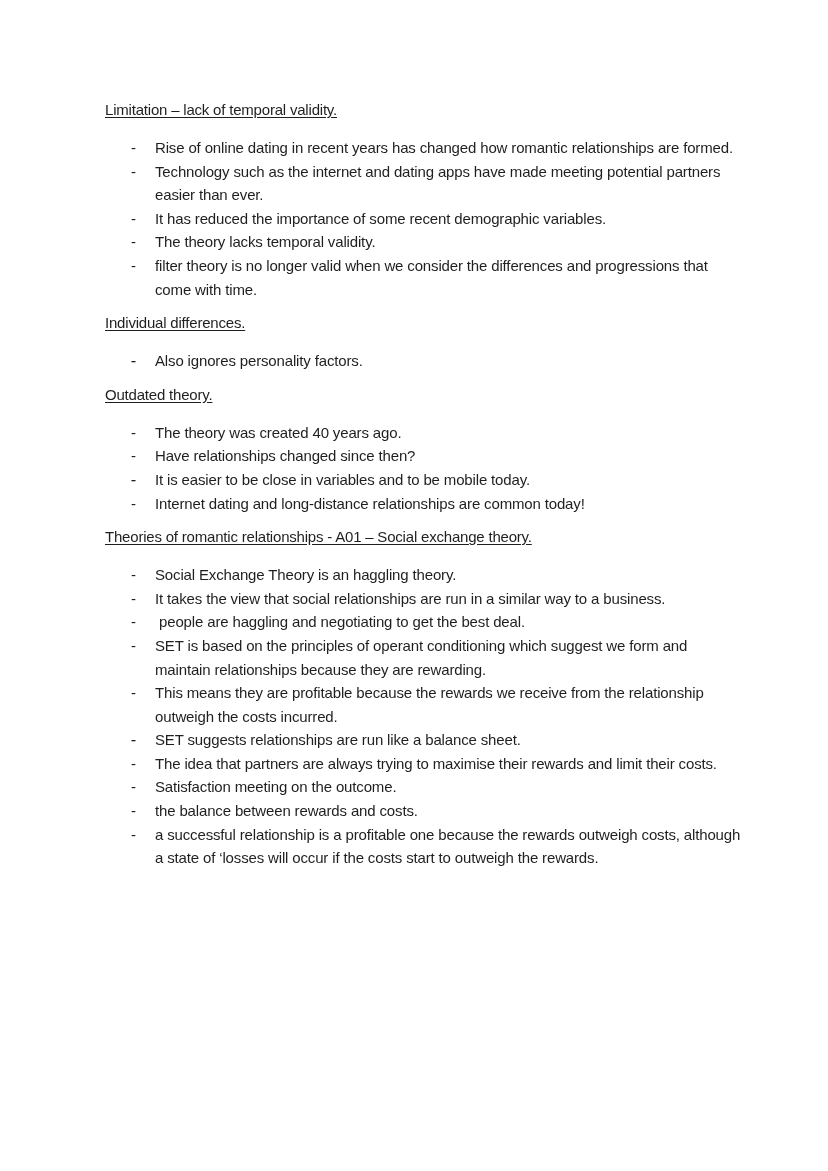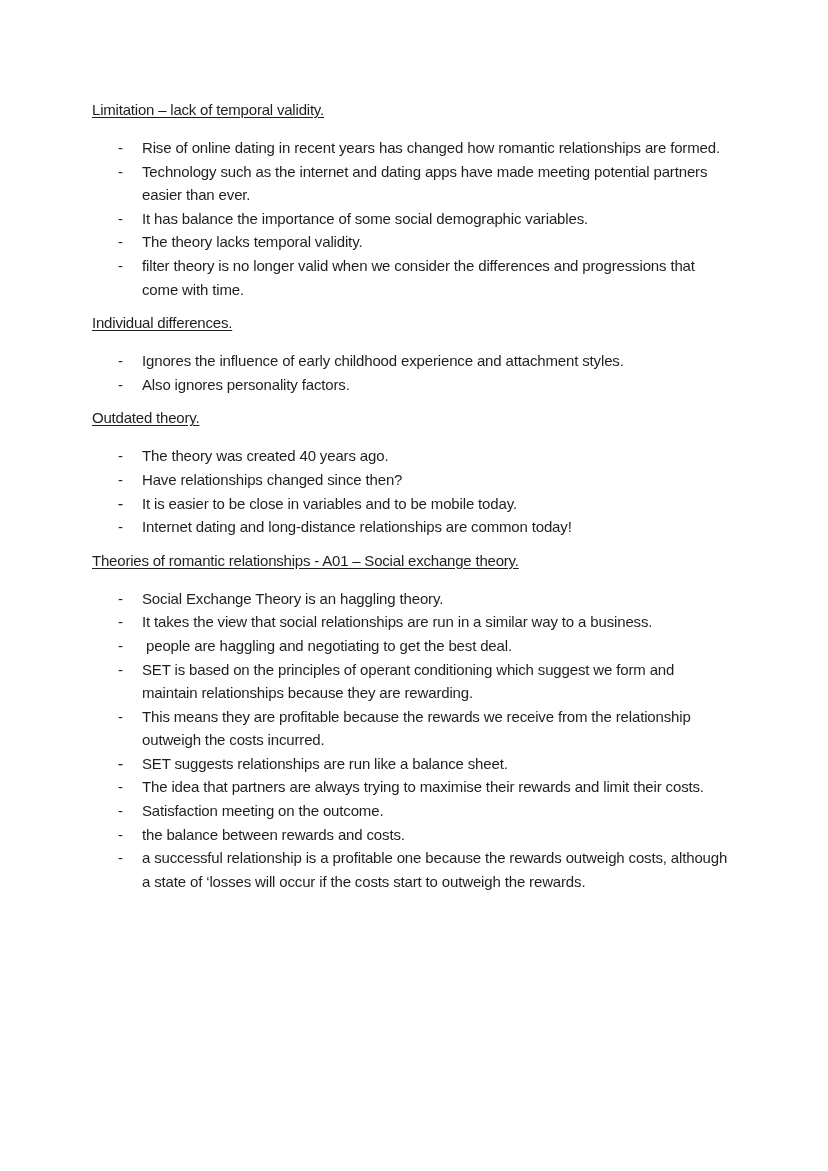--- a/index.html
+++ b/index.html
@@ -10,21 +10,21 @@
     body {
       width: 828px;
       height: 1171px;
       position: relative;
       overflow: hidden;
       font-family: "Liberation Sans", sans-serif;
       color: #1f1f1f;
     }
     .page {
       position: absolute;
-      left: 92px;
+      left: 105px;
       top: 100px;
       width: 640px;
     }
     .section-heading {
       font-size: 15px;
       text-decoration: underline;
       text-underline-offset: 2px;
       margin: 0 0 16px 0;
       line-height: 20px;
       letter-spacing: -0.2px;
@@ -50,30 +50,30 @@
 </head>
 <body>
 
 <div class="page">
 
   <section>
     <p class="section-heading">Limitation – lack of temporal validity.</p>
     <ul class="bullets">
       <li><span class="dash">-</span><span>Rise of online dating in recent years has changed how romantic relationships are formed.</span></li>
       <li><span class="dash">-</span><span>Technology such as the internet and dating apps have made meeting potential partners easier than ever.</span></li>
-      <li><span class="dash">-</span><span>It has balance the importance of some social demographic variables.</span></li>
+      <li><span class="dash">-</span><span>It has reduced the importance of some recent demographic variables.</span></li>
       <li><span class="dash">-</span><span>The theory lacks temporal validity.</span></li>
       <li><span class="dash">-</span><span>filter theory is no longer valid when we consider the differences and progressions that come with time.</span></li>
     </ul>
   </section>
 
   <section>
     <p class="section-heading">Individual differences.</p>
     <ul class="bullets">
-      <li><span class="dash">-</span><span>Ignores the influence of early childhood experience and attachment styles.</span></li>
+      <li><span class="dash">-</span></li>
       <li><span class="dash">-</span><span>Also ignores personality factors.</span></li>
     </ul>
   </section>
 
   <section>
     <p class="section-heading">Outdated theory.</p>
     <ul class="bullets">
       <li><span class="dash">-</span><span>The theory was created 40 years ago.</span></li>
       <li><span class="dash">-</span><span>Have relationships changed since then?</span></li>
       <li><span class="dash">-</span></li>

